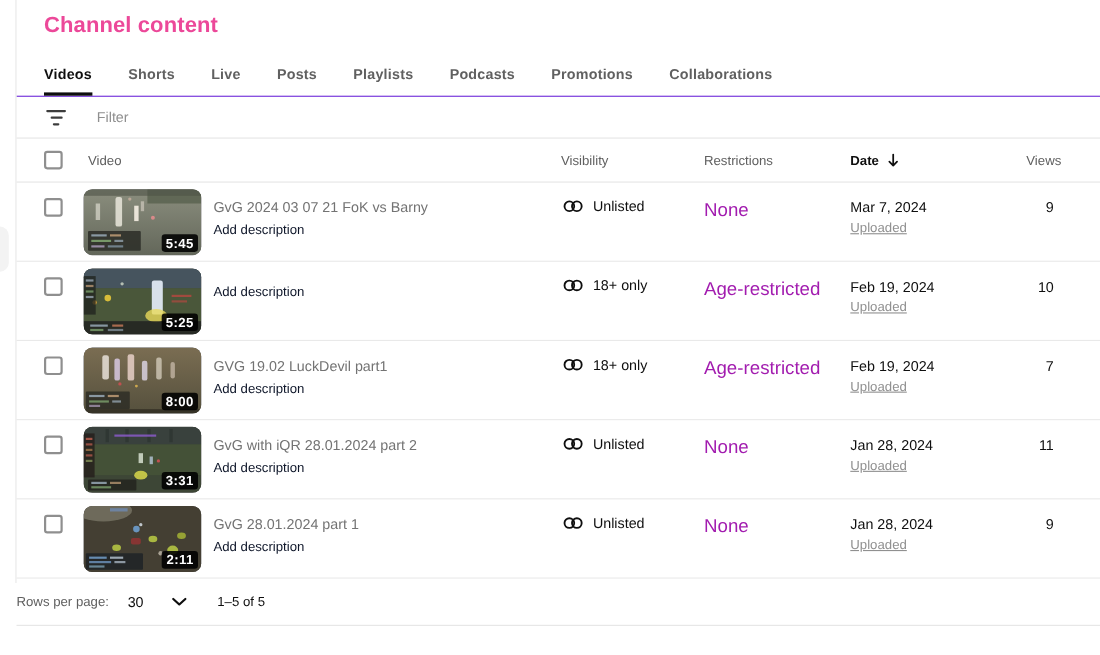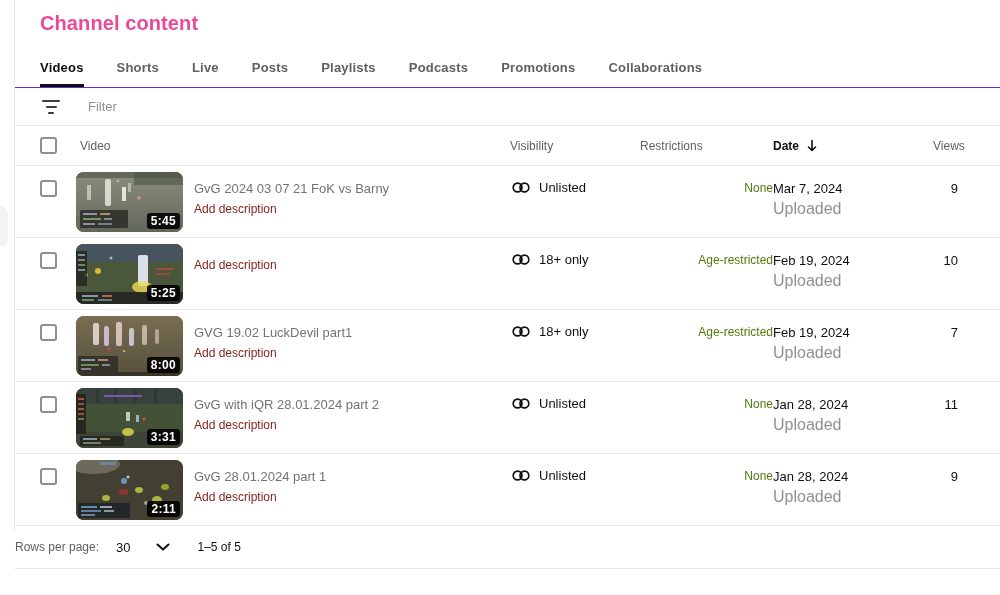--- a/index.html
+++ b/index.html
@@ -43,28 +43,28 @@
 
   .vrow { height:72px; border-bottom:1px solid #e9e9e9; align-items:start; }
   .vrow .cell-check { padding-top:14px; }
   .cell-video { display:flex; padding-top:6px; }
   .thumb { position:relative; width:107px; height:60px; border-radius:8px; overflow:hidden; flex:none; cursor:pointer; background:#555; }
   .thumb svg { display:block; }
   .duration { position:absolute; right:3px; bottom:3px; background:rgba(0,0,0,.88); color:#fff;
               font-size:12px; font-weight:700; line-height:14px; padding:1px 4px; border-radius:3px; letter-spacing:.3px; }
   .video-meta { margin-left:11px; padding-top:9px; min-width:0; }
   .video-title { font-size:13px; color:#737373; line-height:16px; cursor:pointer; }
-  .video-desc { font-size:12px; color:#7f1d1d; margin-top:5px; cursor:pointer; }
+  .video-desc { font-size:12px; color:#0f172a; margin-top:5px; cursor:pointer; }
 
   .cell-visibility { display:flex; align-items:center; padding-top:14px; font-size:13px; color:#0f0f0f; }
   .link-icon { margin-right:7px; display:inline-flex; flex:none; }
-  .cell-restrictions { padding-top:15px; font-size:12px; color:#4d7c0f;text-align:right; }
+  .cell-restrictions { padding-top:15px; font-size:17px; color:#a21caf; }
   .cell-date { padding-top:15px; }
   .date-main { font-size:13px; color:#0f0f0f; }
-  .date-sub { font-size:16px; color:#909090; margin-top:4px; }
+  .date-sub { font-size:12px; color:#909090; margin-top:4px;text-decoration:underline; }
   .cell-views { padding-top:15px; font-size:13px; color:#0f0f0f; }
 
   .table-footer { display:flex; align-items:center; justify-content:flex-start; height:43px; border-bottom:1px solid #e5e5e5; }
   .rpp-label { font-size:12px; color:#606060; }
   .rpp-value { font-size:13px; color:#0f0f0f; margin-left:17px; font-weight:400; }
   .rpp-chevron { margin-left:25px; display:inline-flex; cursor:pointer; }
   .page-range { font-size:12px; color:#0f0f0f; margin-left:28px; margin-right:-24px; white-space:nowrap; }
 </style>
 </head>
 <body>

